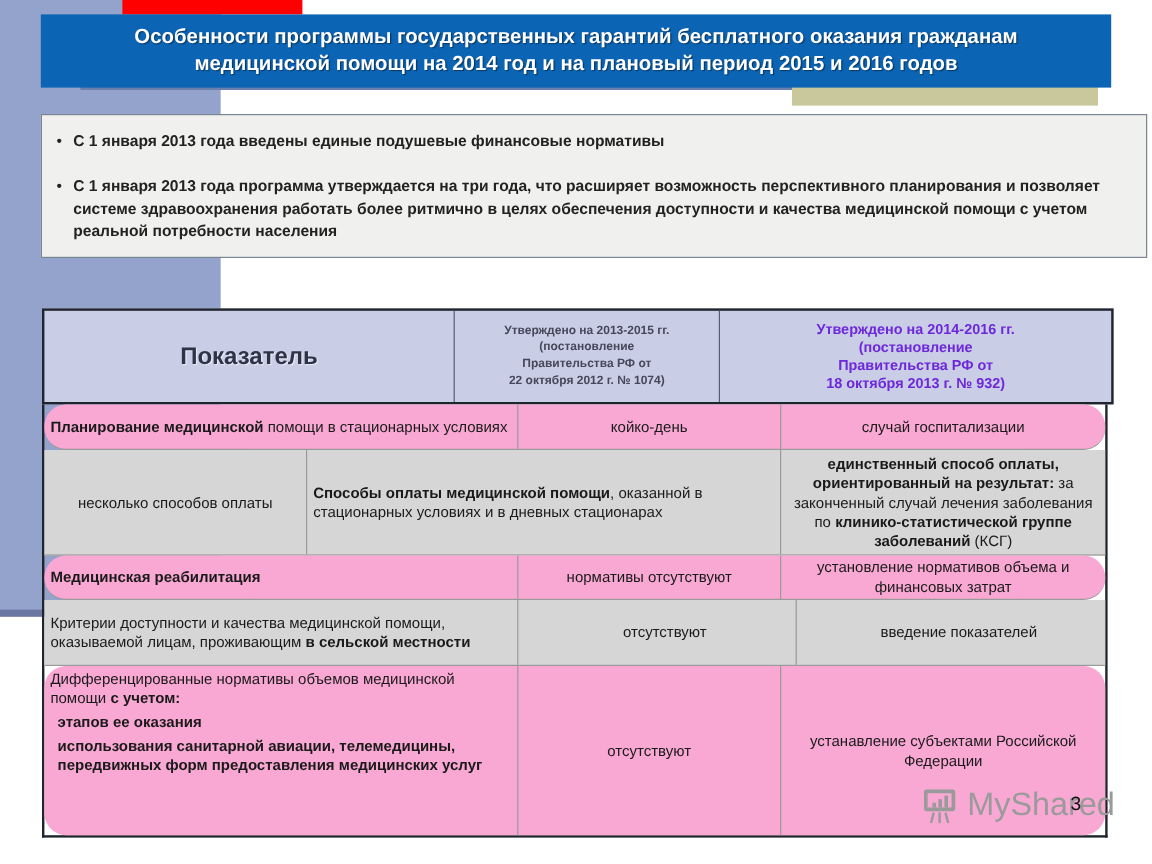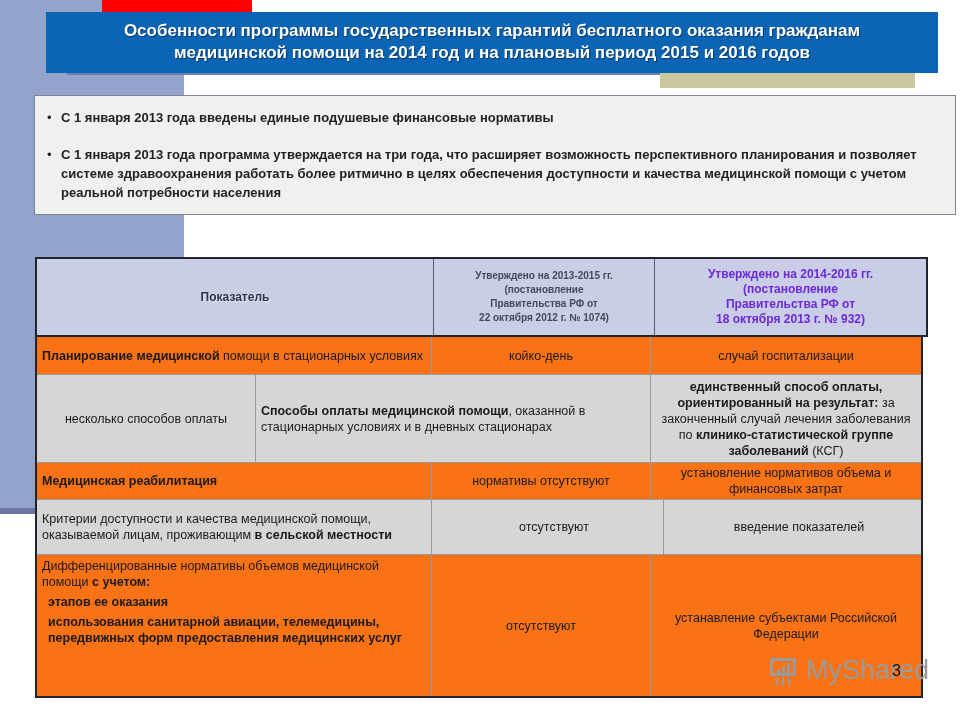--- a/index.html
+++ b/index.html
@@ -7,48 +7,48 @@
   body { position: relative; font-family: "Liberation Sans", sans-serif; color: #1a1a1a; }
 
   .deco-left { position: absolute; left: 0; top: 0; width: 184px; height: 512px; background: #94a3cc; }
   .deco-left-bottom { position: absolute; left: 0; top: 508px; width: 40px; height: 6px; background: #6b77a3; }
   .deco-red { position: absolute; left: 102px; top: 0; width: 150px; height: 12px; background: #ff0000; }
   .deco-white-cut { position: absolute; left: 184px; top: 75px; width: 776px; height: 440px; background: #ffffff; }
   .deco-olive { position: absolute; left: 660px; top: 70px; width: 255px; height: 18px; background: #c8c89c; }
   .deco-shadow { position: absolute; left: 67px; top: 70px; width: 600px; height: 5px; background: #6b7fae; }
 
   .title-bar {
-    position: absolute; left: 46px; top: 12px; width: 892px; height: 61px;
+    position: absolute; left: 34px; top: 12px; width: 892px; height: 61px;
     background: #0c64b4; color: #ffffff; text-align: center;
     font-weight: bold; font-size: 17px; line-height: 22px; padding-top: 8px;
     text-shadow: 1px 1px 1px rgba(0,0,0,0.45);
   }
 
   .bullets-box {
     position: absolute; left: 34px; top: 95px; width: 922px; height: 120px;
     background: #f0f0ee; border: 1px solid #7a8596; padding: 12px 10px 0 12px;
     font-size: 13px; font-weight: bold; color: #222;
   }
   .bullet { display: flex; line-height: 19px; }
   .bullet + .bullet { margin-top: 18px; }
   .bullet .dot { width: 14px; flex: none; font-weight: normal; }
 
   .table-wrap { position: absolute; left: 35px; top: 257px; width: 893px; }
   .thead {
     display: flex; height: 80px; background: #c9cde6; border: 2px solid #20252d;
   }
   .thead .th { display: flex; align-items: center; justify-content: center; text-align: center; }
-  .th-ind { width: 397px; border-right: 1px solid #5a5f70; font-weight: bold; font-size: 12px; color: #2e3448; text-shadow: 1px 1px 1px rgba(255,255,255,0.6); }
+  .th-ind { width: 342px; border-right: 1px solid #5a5f70; font-weight: bold; font-size: 20px; color: #2e3448; text-shadow: 1px 1px 1px rgba(255,255,255,0.6); }
   .th-2013 { width: 221px; border-right: 1px solid #5a5f70; font-size: 10px; font-weight: bold; color: #44485a; line-height: 14px; }
   .th-2014 { flex: 1; font-size: 12px; font-weight: bold; color: #6d28d9; line-height: 15px; }
 
   .tbody { width: 888px; border-left: 2px solid #20252d; border-right: 2px solid #20252d; border-bottom: 2px solid #20252d; }
   .tr { display: flex; border-bottom: 1px solid #9a9a9a; font-size: 12.5px; }
   .tr:last-child { border-bottom: none; }
-  .tr.white { background: #f97316; }
+  .tr.white { background: #f9a8d4; border-radius: 18px; }
   .tr.grey { background: #d6d6d6; }
   .td { display: flex; align-items: center; padding: 2px 5px; line-height: 16px; }
   .td-ind { width: 395px; border-right: 1px solid #9a9a9a; }
   .td-2013 { width: 219px; border-right: 1px solid #9a9a9a; justify-content: center; text-align: center; }
   .td-2014 { flex: 1; justify-content: center; text-align: center; }
   .b { font-weight: bold; }
   .ind-block { display: block; }
   .sub-item { display: block; font-weight: bold; padding-left: 6px; margin-top: 4px; }
 
   .watermark { position: absolute; left: 766px; top: 655px; display: flex; align-items: center; color: #9a9a9a; font-size: 27px; }

